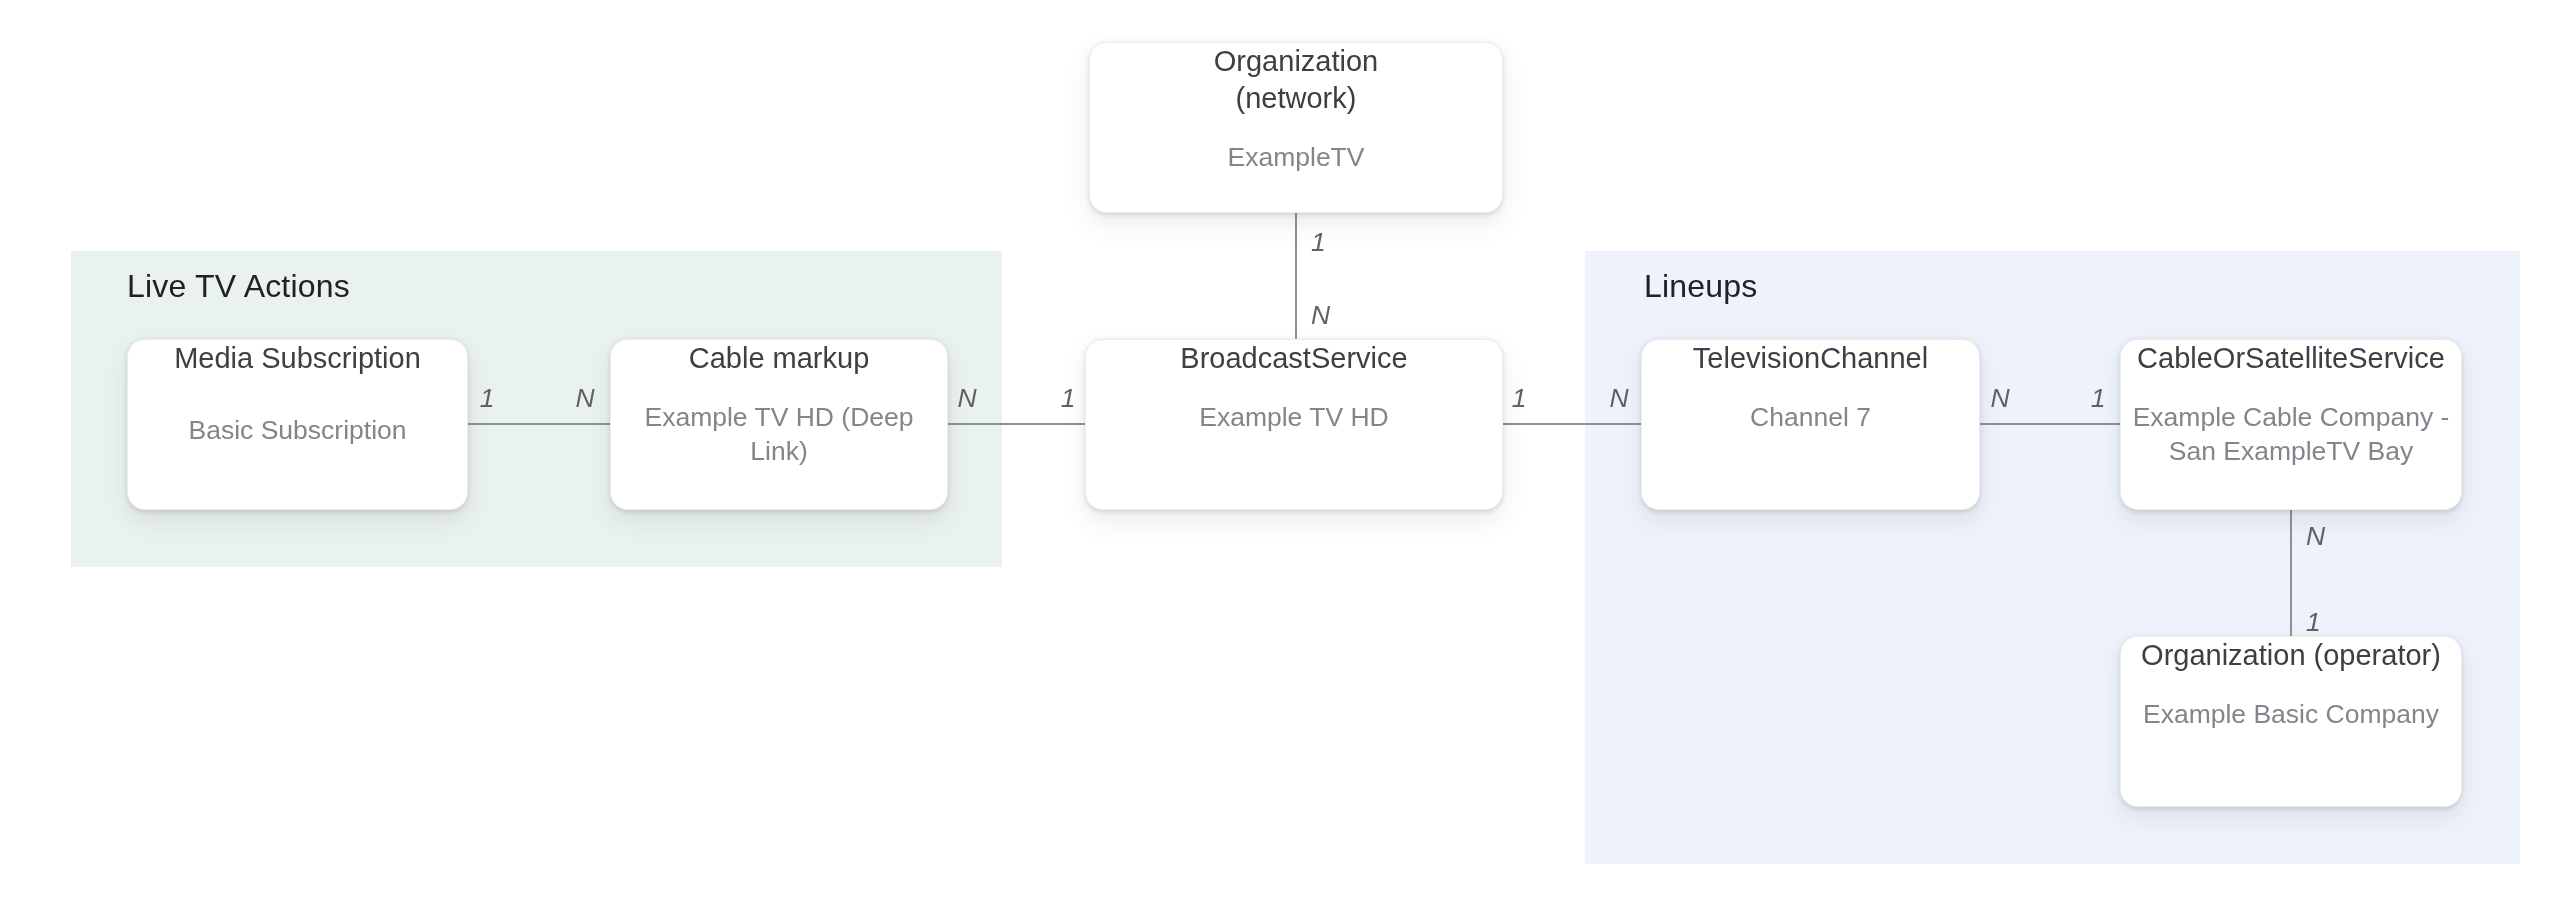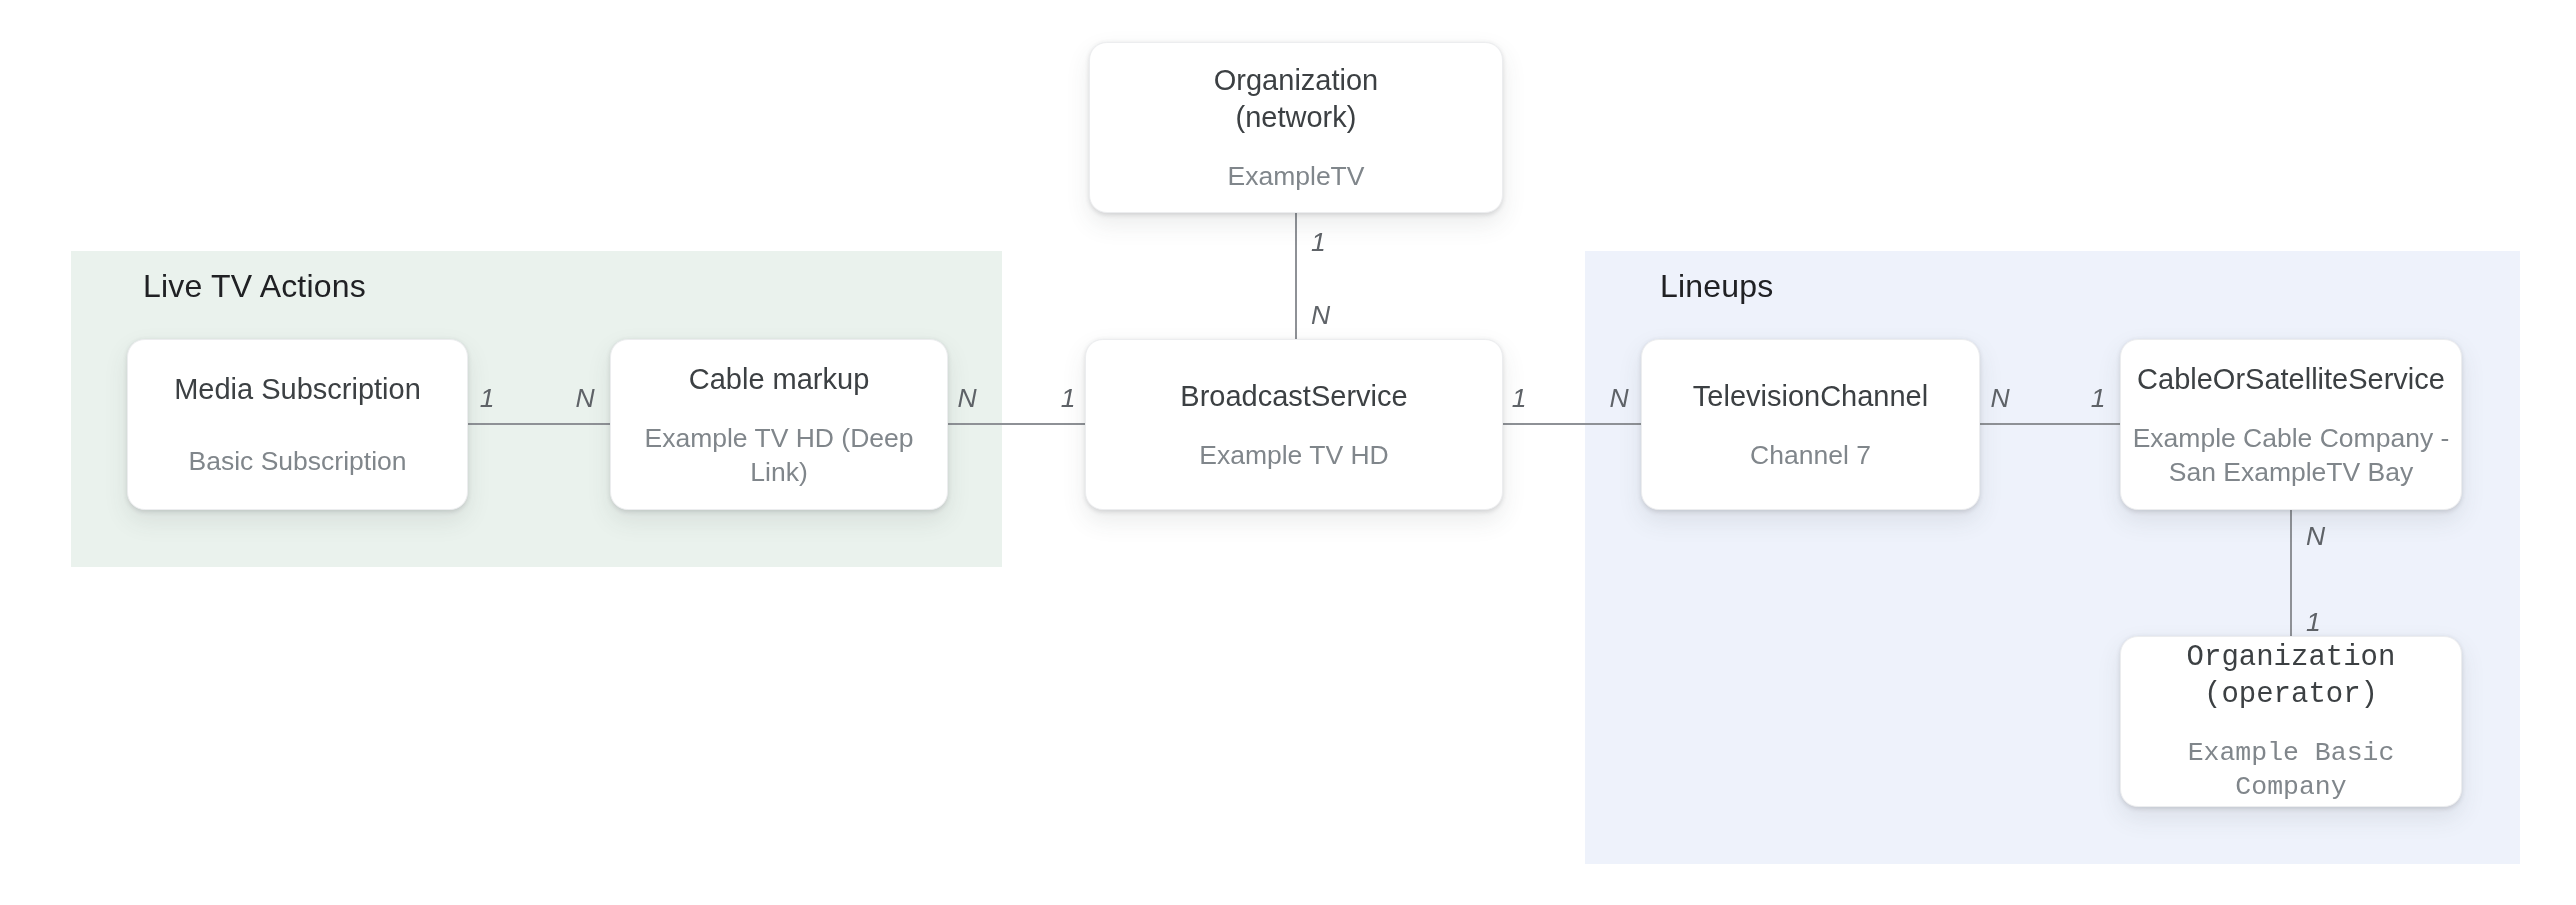--- a/index.html
+++ b/index.html
@@ -5,41 +5,41 @@
   html,body{margin:0;padding:0;background:#ffffff;}
   .canvas{
     position:relative;width:2576px;height:906px;background:#ffffff;
     font-family:"Liberation Sans",sans-serif;overflow:hidden;
   }
   .group{position:absolute;}
   #g-live{left:71px;top:251px;width:931px;height:316px;background:var(--group-green,#EAF2ED);}
   #g-lineups{left:1585px;top:251px;width:935px;height:613px;background:var(--group-blue,#EEF2FB);}
   .group-label{
     position:absolute;font-size:32px;line-height:42px;
-    color:var(--heading,#202124);letter-spacing:0.2px;margin-left:16px;
+    color:var(--heading,#202124);letter-spacing:0.2px;
   }
   #gl-live{left:127px;top:265px;}
   #gl-lineups{left:1644px;top:265px;}
 
   .node{
     position:absolute;background:#ffffff;border:0.9px solid #ECEDEF;border-radius:17.7px;
     box-shadow:0 1.8px 4.4px rgba(60,64,67,.16),0 10.6px 25px rgba(60,64,67,.10);
-    display:flex;flex-direction:column;align-items:center;justify-content:center;
+    display:flex;flex-direction:column;align-items:center;
     gap:23px;text-align:center;box-sizing:border-box;padding:0 8.8px;
   }
   .node-title{font-size:29px;line-height:37px;color:var(--title,#3C4043);white-space:pre-line;}
   .node-sub{font-size:26.5px;line-height:34px;color:var(--subtitle,#80868B);white-space:pre-line;}
 
   #n-org-network{left:1089px;top:42px;width:414px;height:171px;}
   #n-media{left:127px;top:339px;width:341px;height:171px;gap:36px;}
   #n-action{left:610px;top:339px;width:338px;height:171px;}
   #n-broadcast{left:1085px;top:339px;width:418px;height:171px;}
   #n-tv{left:1641px;top:339px;width:339px;height:171px;}
   #n-cable{left:2120px;top:339px;width:342px;height:171px;}
-  #n-operator{left:2120px;top:636px;width:342px;height:171px;font-family:Liberation Mono, monospace;}
+  #n-operator{left:2120px;top:636px;width:342px;height:171px;}
 
   .hline{position:absolute;height:1.8px;background:var(--line,#8E9196);}
   .vline{position:absolute;width:1.8px;background:var(--line,#8E9196);}
   #e-media-action-line{left:468px;top:423px;width:142px;}
   #e-action-broadcast-line{left:947px;top:423px;width:138px;}
   #e-broadcast-tv-line{left:1503px;top:423px;width:138px;}
   #e-tv-cable-line{left:1980px;top:423px;width:141px;}
   #e-network-broadcast-line{left:1295px;top:213px;height:126px;}
   #e-cable-operator-line{left:2290px;top:510px;height:127px;}
 

